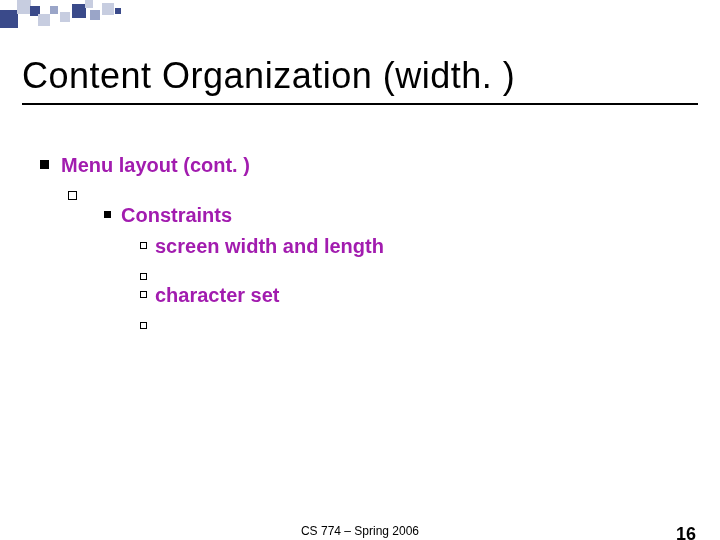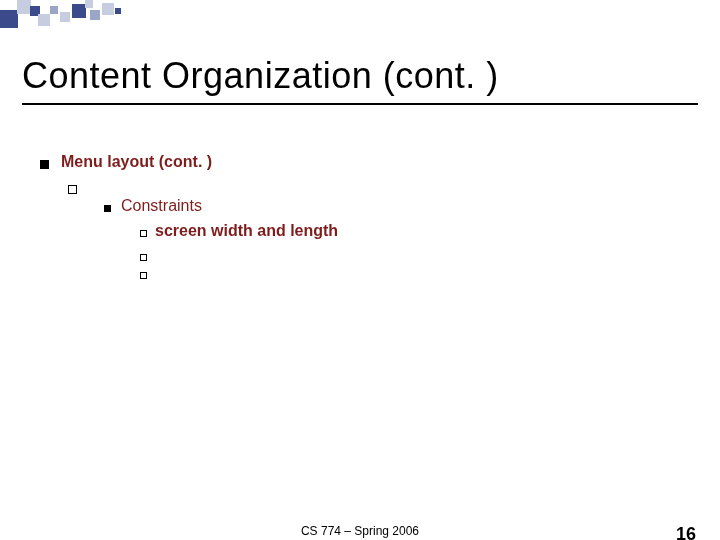--- a/index.html
+++ b/index.html
@@ -33,22 +33,22 @@
     top: 103px;
     left: 22px;
     width: 676px;
     height: 2px;
     background: #000;
   }
   .content {
     position: absolute;
     top: 150px;
     left: 40px;
-    font-size: 16px;
-    color: #7f1d1d;
+    font-size: 20px;
+    color: #a21caf;
     line-height: 1.55;
   }
   .row { display: flex; align-items: flex-start; }
   .bullet-filled {
     display: inline-block;
     width: 9px;
     height: 9px;
     background: #000;
     margin-right: 12px;
     margin-top: 10px;
@@ -75,21 +75,21 @@
   .bullet-small-hollow {
     display: inline-block;
     width: 7px;
     height: 7px;
     border: 1.5px solid #000;
     margin-right: 8px;
     margin-top: 11px;
     flex-shrink: 0;
   }
   .indent1 { margin-left: 28px; }
-  .indent2 { margin-left: 64px; }
+  .indent2 { margin-left: 64px; font-weight: bold; }
   .indent3 { margin-left: 100px; font-weight: bold; }
   .bold { font-weight: bold; }
   .footer {
     position: absolute;
     bottom: 16px;
     left: 0;
     width: 720px;
     font-size: 12px;
     color: #000;
   }
@@ -115,21 +115,21 @@
   <div class="sq" style="left:38px;top:14px;width:12px;height:12px;background:#c7cde0;"></div>
   <div class="sq" style="left:50px;top:6px;width:8px;height:8px;background:#9aa5c8;"></div>
   <div class="sq" style="left:60px;top:12px;width:10px;height:10px;background:#c7cde0;"></div>
   <div class="sq" style="left:72px;top:4px;width:14px;height:14px;background:#3a4a8a;"></div>
   <div class="sq" style="left:85px;top:0;width:8px;height:8px;background:#c7cde0;"></div>
   <div class="sq" style="left:90px;top:10px;width:10px;height:10px;background:#9aa5c8;"></div>
   <div class="sq" style="left:102px;top:3px;width:12px;height:12px;background:#c7cde0;"></div>
   <div class="sq" style="left:115px;top:8px;width:6px;height:6px;background:#3a4a8a;"></div>
 </div>
 
-<div class="title">Content Organization (cont. )</div>
+<div class="title">Content Organization (width. )</div>
 <div class="title-underline"></div>
 
 <div class="content">
   <div class="row">
     <span class="bullet-filled"></span>
     <span class="bold">Menu layout (cont. )</span>
   </div>
   <div class="row indent1">
     <span class="bullet-hollow"></span>
   </div>
@@ -139,19 +139,23 @@
   </div>
   <div class="row indent3">
     <span class="bullet-small-hollow"></span>
     <span>screen width and length</span>
   </div>
   <div class="row indent3">
     <span class="bullet-small-hollow"></span>
   </div>
   <div class="row indent3">
     <span class="bullet-small-hollow"></span>
+    <span>character set</span>
+  </div>
+  <div class="row indent3">
+    <span class="bullet-small-hollow"></span>
   </div>
 </div>
 
 <div class="footer">
   <span class="footer-center">CS 774 – Spring 2006</span>
   <span class="footer-right">16</span>
 </div>
 
 </body></html>

